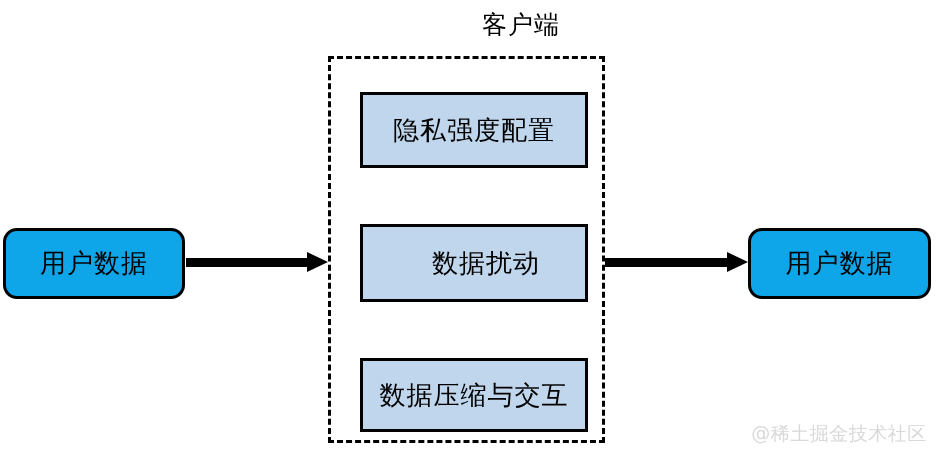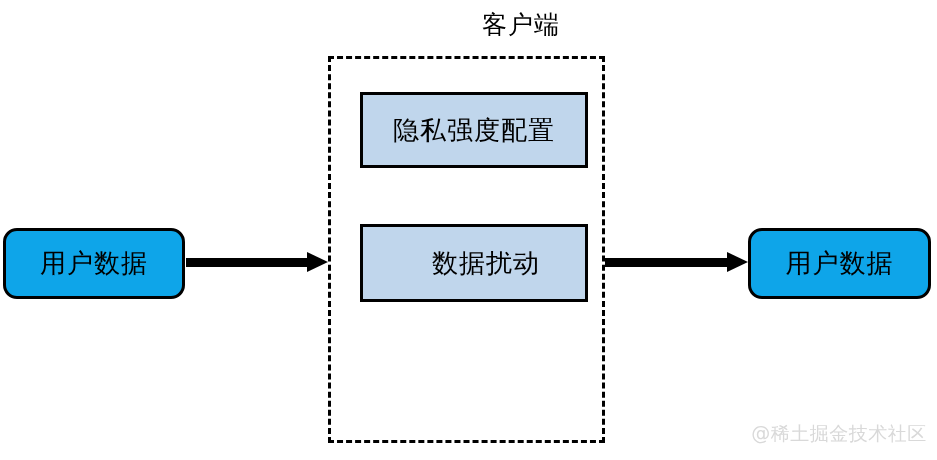--- a/index.html
+++ b/index.html
@@ -131,20 +131,23 @@
   <div class="dashed-container"></div>
 
   <div class="proc-box" id="proc-0">
     <span>隐私强度配置</span>
   </div>
 
   <div class="proc-box" id="proc-1">
     <span>数据扰动</span>
   </div>
 
+  <div class="proc-box" id="proc-2">
+    <span>数据压缩与交互</span>
+  </div>
 
   <div class="term-box" id="term-input">
     <span>用户数据</span>
   </div>
 
   <div class="term-box" id="term-output">
     <span>用户数据</span>
   </div>
 
   <div class="arrow" id="arrow-in">

